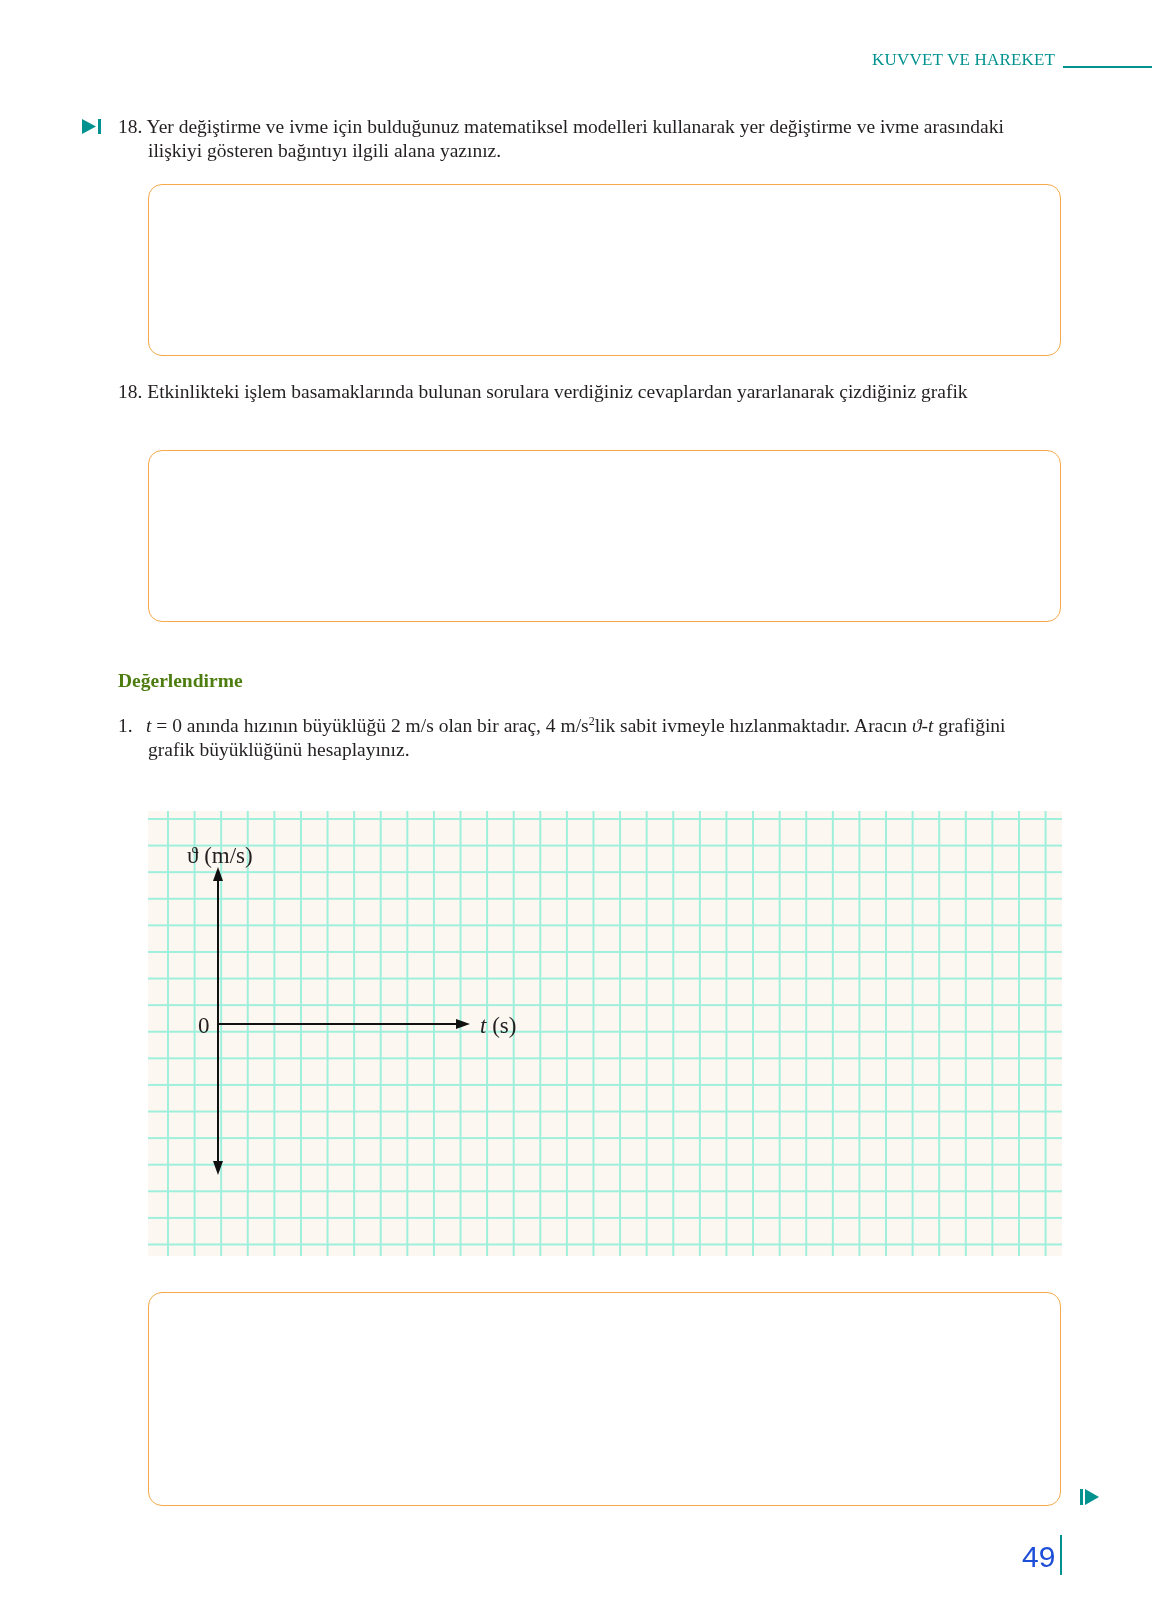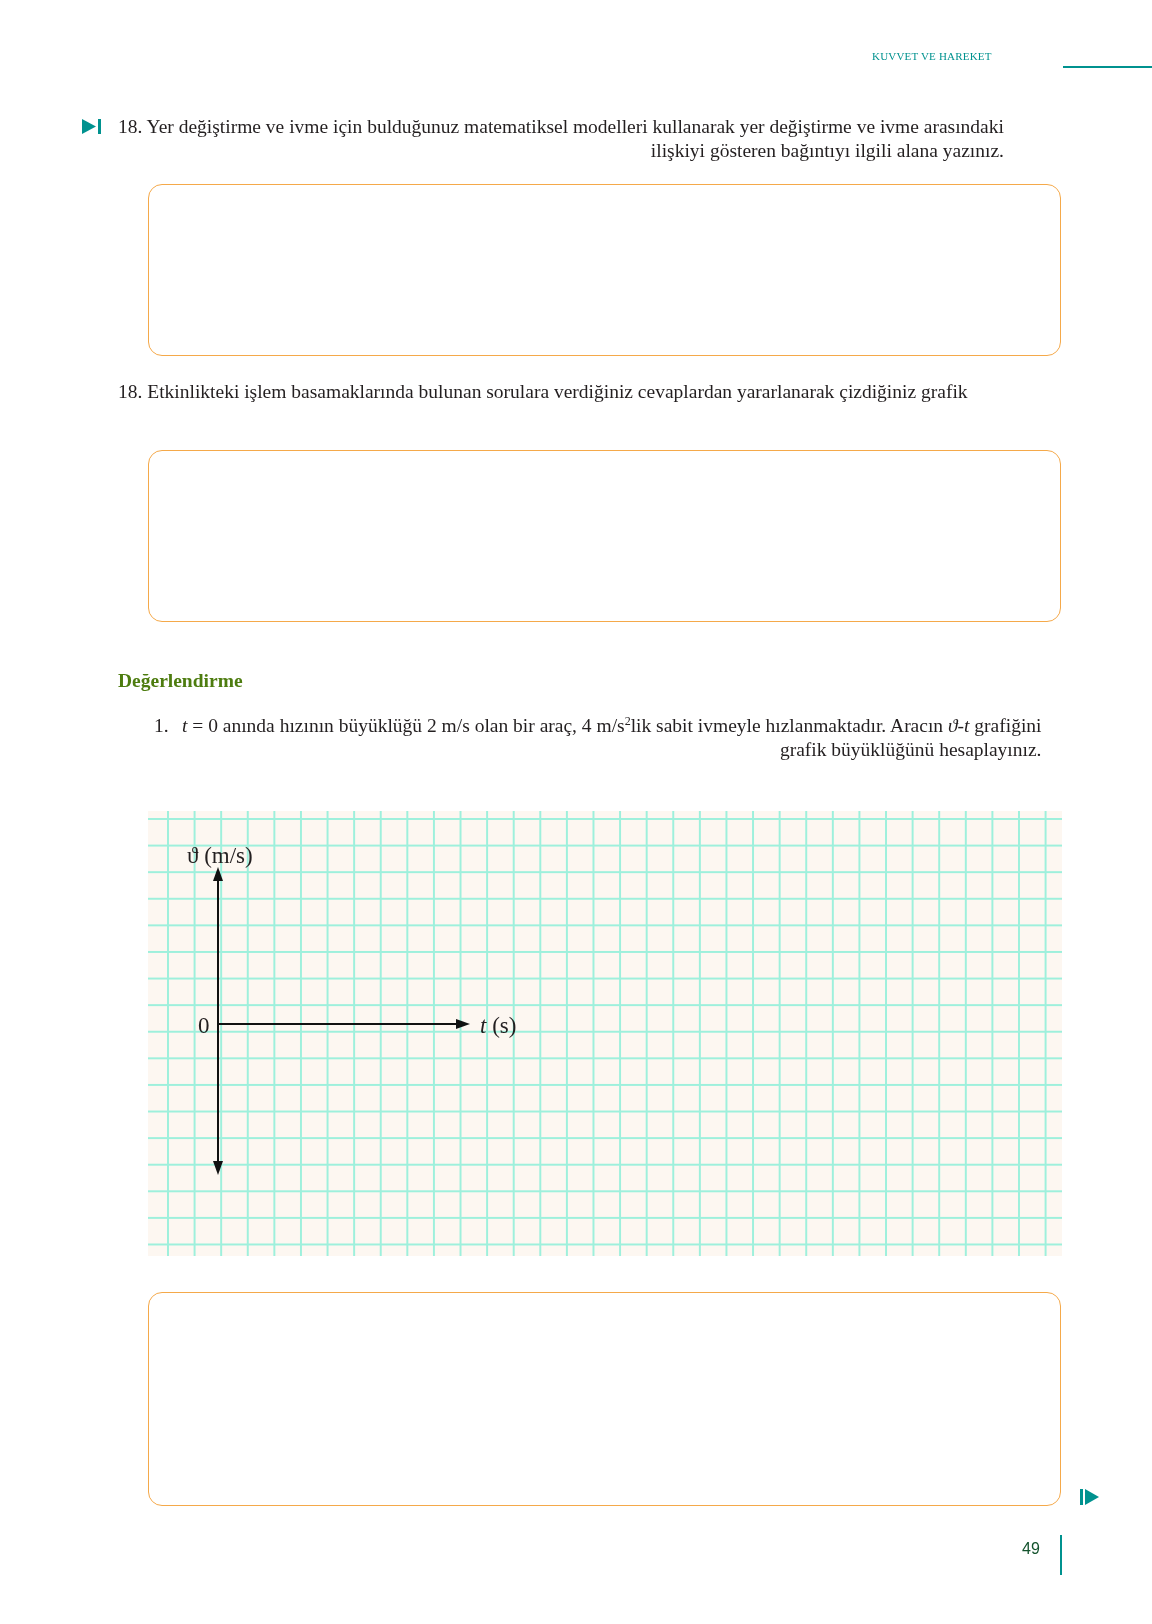--- a/index.html
+++ b/index.html
@@ -1,37 +1,37 @@
 <!DOCTYPE html>
 <html><head>
 <meta charset="utf-8">
 <style>
   html, body { margin:0; padding:0; }
   body { width:1152px; height:1624px; background:#ffffff; position:relative; overflow:hidden;
          font-family:"DejaVu Serif","Liberation Serif",serif; color:#231f20; }
-  .header-title { position:absolute; left:872px; top:50px; font-size:11px; color:#00928f; letter-spacing:0.2px; font-family:"Liberation Serif",serif; }
+  .header-title { position:absolute; left:872px; top:50px; font-size:17px; color:#00928f; letter-spacing:0.2px; font-family:"Liberation Serif",serif; }
   .header-rule { position:absolute; left:1063px; top:66px; width:89px; height:2px; background:#00928f; }
   .q { position:absolute; left:118px; font-family:"Liberation Serif",serif; font-size:19.5px; line-height:24px; }
   .q .num { font-weight:normal; display:inline-block; }
   .q .line { white-space:nowrap; }
-  .q .indent { padding-left:30px;text-align:right; }
+  .q .indent { padding-left:30px; }
   .marker { position:absolute; left:82px; top:118px; width:20px; height:17px; }
   .answer-box { position:absolute; left:148px; width:913px; border:1.5px solid #f5a94a; border-radius:14px; background:#fff; box-sizing:border-box; }
   .section-title { position:absolute; left:118px; top:670px; font-family:"Liberation Serif",serif; font-weight:bold; font-size:19.5px; color:#4d7c0f; }
   .grid { position:absolute; left:148px; top:811px; width:914px; height:445px;
           background-color:#fdf7f1;
           background-image:
             linear-gradient(to right, #9ef0dc 2px, transparent 2px),
             linear-gradient(to bottom, #9ef0dc 2px, transparent 2px);
           background-size:26.6px 26.6px;
           background-position:19px 7px; }
   .axis-svg { position:absolute; left:148px; top:811px; }
   .axis-label { position:absolute; font-family:"Liberation Serif",serif; font-size:23px; color:#231f20; }
   .next-icon { position:absolute; left:1080px; top:1488px; width:20px; height:18px; }
-  .page-num { position:absolute; left:1022px; top:1540px; font-family:"Liberation Sans",sans-serif; font-size:16px; color:#14532d; }
+  .page-num { position:absolute; left:1022px; top:1540px; font-family:"Liberation Sans",sans-serif; font-size:30px; color:#1d4ed8; }
   .page-bar { position:absolute; left:1060px; top:1535px; width:2px; height:40px; background:#00928f; }
   i.it { font-style:italic; }
   sup { font-size:12px; line-height:0; }
 </style>
 </head>
 <body>
 
 <div class="header-title">KUVVET VE HAREKET</div>
 <div class="header-rule"></div>
 
@@ -45,21 +45,21 @@
 </div>
 <div class="answer-box" style="top: 184px; height: 172px;" contenteditable="true"></div>
 
 <div class="q" style="top:380px;">
   <div class="line"><span class="num">18.</span> <span>Etkinlikteki işlem basamaklarında bulunan sorulara verdiğiniz cevaplardan yararlanarak çizdiğiniz grafik</span></div>
 </div>
 <div class="answer-box" style="top: 450px; height: 172px;" contenteditable="true"></div>
 
 <div class="section-title">Değerlendirme</div>
 
-<div class="q" style="top:714px;margin-left:36px;">
+<div class="q" style="top:714px;">
   <div class="line"><span class="num" style="width:28px;">1.</span><i class="it">t</i><span> = 0 anında hızının büyüklüğü 2 m/s olan bir araç, 4 m/s</span><sup>2</sup><span>lik sabit ivmeyle hızlanmaktadır. Aracın </span><i class="it">ϑ-t</i><span> grafiğini</span></div>
   <div class="line indent">grafik büyüklüğünü hesaplayınız.</div>
 </div>
 
 <div class="grid"></div>
 <svg class="axis-svg" width="914" height="445">
 
   <line x1="70" y1="66" x2="70" y2="354" stroke="#111" stroke-width="2"></line>
   <polygon points="70,56 65,70 75,70" fill="#111"></polygon>
   <polygon points="70,364 65,350 75,350" fill="#111"></polygon>

